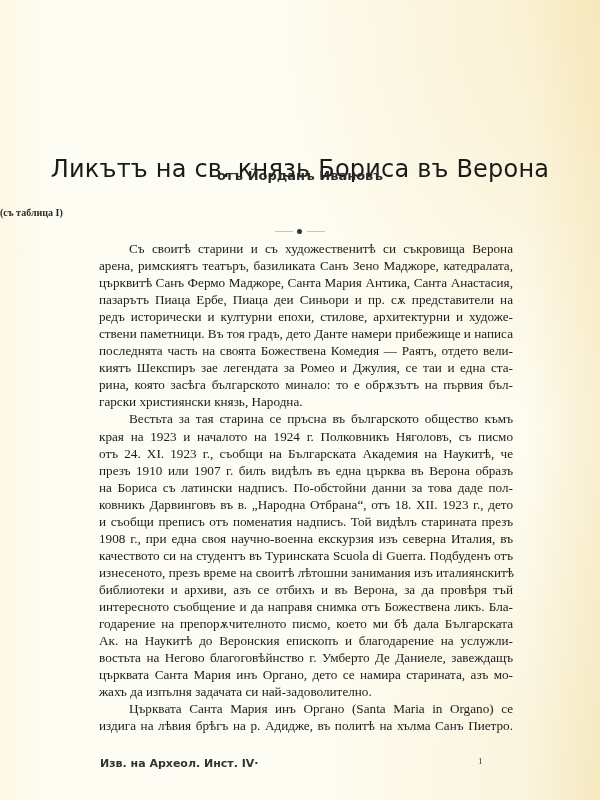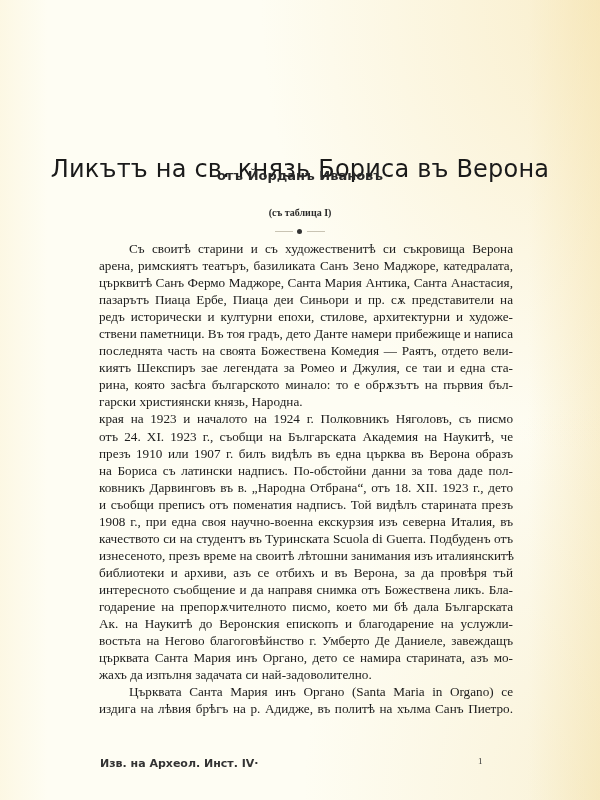--- a/index.html
+++ b/index.html
@@ -44,21 +44,20 @@
       font-family: "DejaVu Sans", sans-serif;
       font-weight: bold;
       font-size: 13px;
       color: #2a2a2a;
     }
     .plate {
       position: absolute;
       left: 0;
       width: 600px;
       top: 207px;
-      text-align: center;
       font-family: "Liberation Serif", serif;
       font-size: 10px;
       font-weight: bold;
       color: #2a2a2a;
     }
     .ornament {
       position: absolute;
       left: 275px;
       top: 229px;
       width: 50px;
@@ -145,20 +144,21 @@
     <span class="line">арена, римскиятъ театъръ, базиликата Санъ Зено Маджоре, катедралата,</span>
     <span class="line">църквитѣ Санъ Фермо Маджоре, Санта Мария Антика, Санта Анастасия,</span>
     <span class="line">пазарътъ Пиаца Ербе, Пиаца деи Синьори и пр. сѫ представители на</span>
     <span class="line">редъ исторически и културни епохи, стилове, архитектурни и художе-</span>
     <span class="line">ствени паметници. Въ тоя градъ, дето Данте намери прибежище и написа</span>
     <span class="line">последнята часть на своята Божествена Комедия — Раятъ, отдето вели-</span>
     <span class="line">киятъ Шекспиръ зае легендата за Ромео и Джулия, се таи и една ста-</span>
     <span class="line">рина, която засѣга българското минало: то е обрѫзътъ на първия бъл-</span>
     <span class="line last">гарски християнски князь, Народна.</span>
 
+    <span class="line indent">Вестьта за тая старина се пръсна въ българското общество къмъ</span>
     <span class="line">края на 1923 и началото на 1924 г. Полковникъ Няголовъ, съ писмо</span>
     <span class="line">отъ 24. XI. 1923 г., съобщи на Българската Академия на Наукитѣ, че</span>
     <span class="line">презъ 1910 или 1907 г. билъ видѣлъ въ една църква въ Верона образъ</span>
     <span class="line">на Бориса съ латински надписъ. По-обстойни данни за това даде пол-</span>
     <span class="line">ковникъ Дарвинговъ въ в. „Народна Отбрана“, отъ 18. XII. 1923 г., дето</span>
     <span class="line">и съобщи преписъ отъ поменатия надписъ. Той видѣлъ старината презъ</span>
     <span class="line">1908 г., при една своя научно-военна екскурзия изъ северна Италия, въ</span>
     <span class="line">качеството си на студентъ въ Туринската Scuola di Guerra. Подбуденъ отъ</span>
     <span class="line">изнесеното, презъ време на своитѣ лѣтошни занимания изъ италиянскитѣ</span>
     <span class="line">библиотеки и архиви, азъ се отбихъ и въ Верона, за да провѣря тъй</span>

